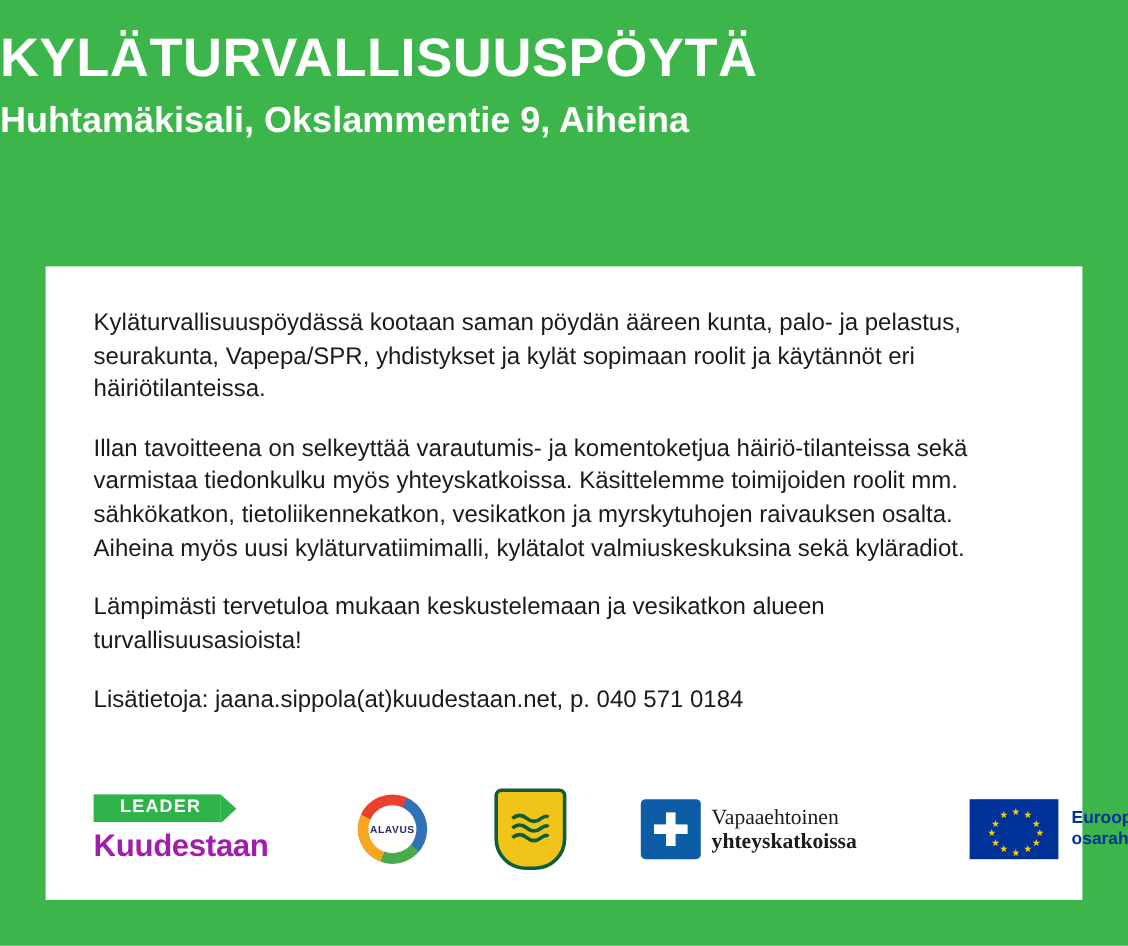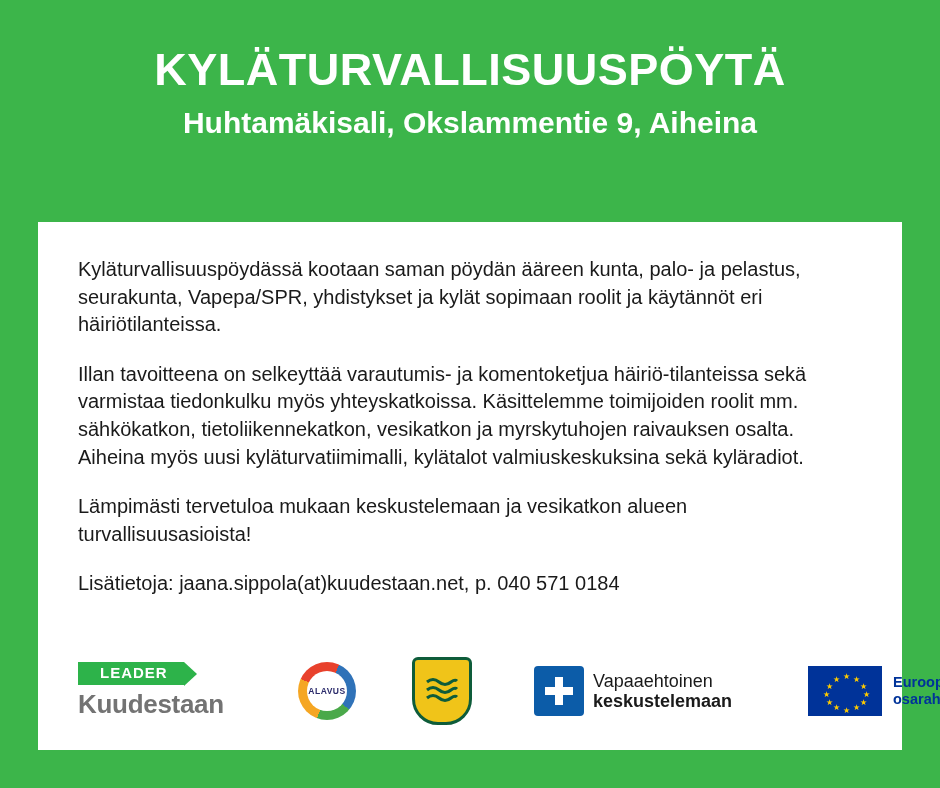--- a/index.html
+++ b/index.html
@@ -14,22 +14,22 @@
     overflow: hidden;
   }
   .poster {
     position: relative;
     width: 940px;
     height: 788px;
     background: #3cb54a;
     box-sizing: border-box;
   }
   .header {
-    padding-top: 44px;
-    text-align: center;
+    padding-top: 22px;
+    text-align: left;
     color: #ffffff;
   }
   .header .line1 {
     font-size: 45px;
     font-weight: bold;
     letter-spacing: 0.5px;
     line-height: 1.15;
   }
   .header .line2 {
     font-size: 37px;
@@ -101,21 +101,21 @@
     top: 0;
     width: 0;
     height: 0;
     border-top: 12px solid transparent;
     border-bottom: 12px solid transparent;
     border-left: 13px solid #2db34a;
   }
   .leader-name {
     font-size: 26px;
     font-weight: bold;
-    color: #737373;
+    color: #a21caf;
     letter-spacing: -0.3px;
     margin-top: 4px;
   }
   
   .logo-alavus { width: 74px; margin-right: 40px; text-align: right; }
   .alavus-circle {
     width: 58px;
     height: 58px;
     border-radius: 50%;
     background:
@@ -148,21 +148,21 @@
     display: flex;
     align-items: center;
     justify-content: center;
   }
   .crest-wave {
     width: 34px;
     height: 30px;
     display: block;
   }
   
-  .logo-vapepa { width: 230px; margin-right: 44px; }
+  .logo-vapepa { width: 230px; margin-right: 44px; font-family: Liberation Serif, serif; }
   .vapepa-mark {
     width: 50px;
     height: 50px;
     background: #0c5ca8;
     border-radius: 4px;
     display: flex;
     align-items: center;
     justify-content: center;
     margin-right: 9px;
     flex: 0 0 auto;
@@ -254,21 +254,21 @@
           </svg>
         </div>
       </div>
 
       <div class="logo logo-vapepa">
         <div class="vapepa-mark">
           <span class="vapepa-cross"></span>
         </div>
         <div class="vapepa-text">
           <div class="t1">Vapaaehtoinen</div>
-          <div class="t2">keskustelemaan</div>
+          <div class="t2">yhteyskatkoissa</div>
         </div>
       </div>
 
       <div class="logo logo-eu">
         <div class="eu-flag">
           <span class="eu-star" style="left:35px;top:7px;">★</span>
           <span class="eu-star" style="left:45px;top:10px;">★</span>
           <span class="eu-star" style="left:52px;top:17px;">★</span>
           <span class="eu-star" style="left:55px;top:25px;">★</span>
           <span class="eu-star" style="left:52px;top:33px;">★</span>

